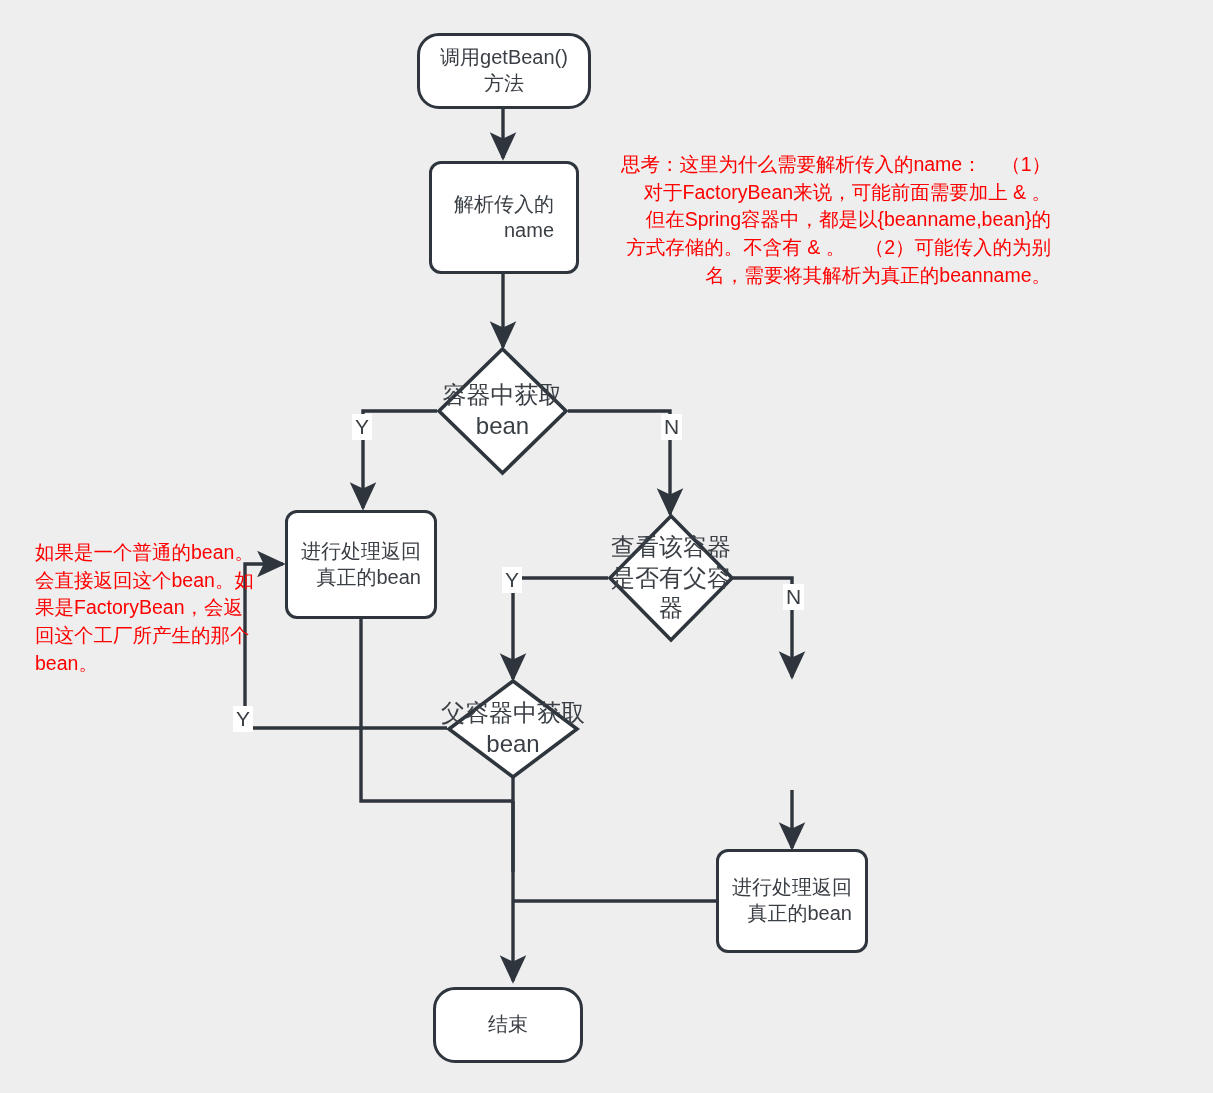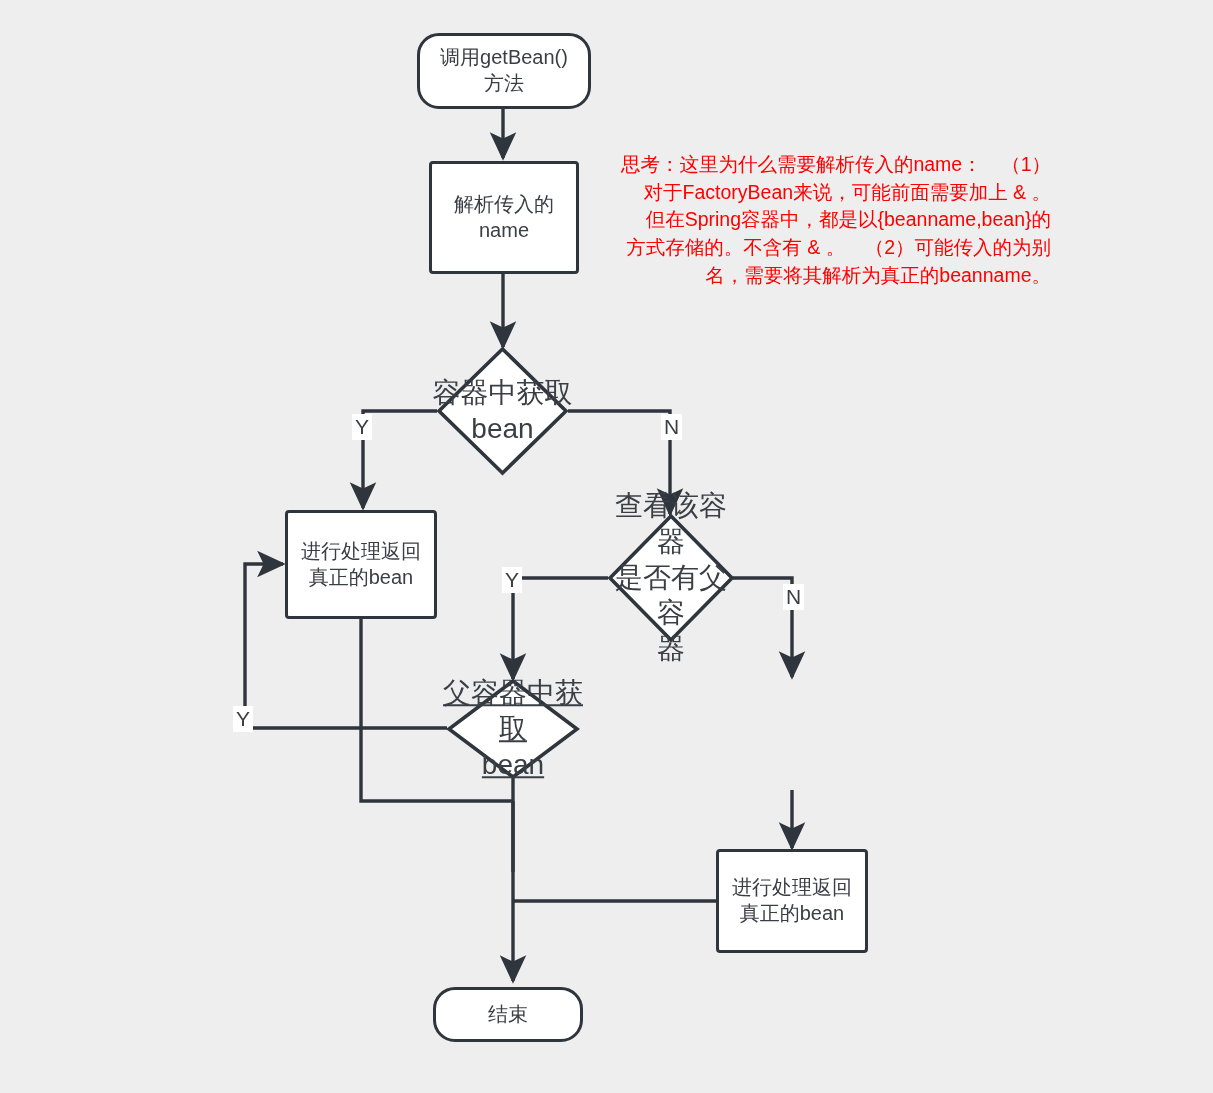--- a/index.html
+++ b/index.html
@@ -38,39 +38,40 @@
     text-align: center;
     line-height: 1.28;
     font-size: 20px;
     white-space: pre-line;
     z-index: 3;
   }
   .node.terminal {
     border-radius: 22px;
   }
   .node.process {
-    border-radius: 4px;
+    border-radius: 12px;
+    text-align: right;
   }
   .diamond-wrap {
     position: absolute;
     z-index: 3;
   }
   .diamond-wrap svg {
     position: absolute;
     left: 0;
     top: 0;
     overflow: visible;
   }
   .diamond-label {
     position: absolute;
     left: 50%;
     top: 50%;
     transform: translate(-50%, -50%);
     text-align: center;
-    font-size: 28px;
+    font-size: 24px;
     color: #3a3f45;
     line-height: 1.28;
     white-space: pre-line;
     width: 150px;
   }
   .edge-label {
     position: absolute;
     background: #ffffff;
     color: #3a3f45;
     font-size: 21px;
@@ -156,45 +157,50 @@
     </svg>
     <div class="diamond-label" style="width:120px;">查看该容器
 是否有父容
 器</div>
   </div>
 
   <div class="diamond-wrap" style="left:447px; top:673px; width:132px; height:100px;">
     <svg width="132" height="100" viewBox="0 0 132 100">
       <polygon points="66,2 130,50 66,98 2,50" fill="#ffffff" stroke="#2f353d" stroke-width="3.6" stroke-linejoin="miter"></polygon>
     </svg>
-    <div class="diamond-label" style="width:160px;text-decoration:underline;">父容器中获取
+    <div class="diamond-label" style="width:160px;">父容器中获取
 bean</div>
   </div>
 
 
   <div class="node process" style="left:716px; top:843px; width:152px; height:104px;">
     <span>进行处理返回
 真正的bean</span>
   </div>
 
-  <div class="node terminal" style="left:433px; top:981px; width:150px; height:55px;">
+  <div class="node terminal" style="left:433px; top:981px; width:150px; height:76px;">
     <span>结束</span>
   </div>
 
   <div class="edge-label" style="left:352px; top:408px;">Y</div>
 
   <div class="edge-label" style="left:661px; top:408px;">N</div>
 
   <div class="edge-label" style="left:502px; top:561px;">Y</div>
 
   <div class="edge-label" style="left:783px; top:578px;">N</div>
 
   <div class="edge-label" style="left:233px; top:700px;">Y</div>
 
   <div class="note" style="left:611px; top:145px; width:440px;text-align:right;">思考：这里为什么需要解析传入的name：　（1）
 对于FactoryBean来说，可能前面需要加上 &amp; 。
 但在Spring容器中，都是以{beanname,bean}的
 方式存储的。不含有 &amp; 。　（2）可能传入的为别
 名，需要将其解析为真正的beanname。</div>
 
+  <div class="note" style="left:35px; top:533px; width:230px;">如果是一个普通的bean。
+会直接返回这个bean。如
+果是FactoryBean，会返
+回这个工厂所产生的那个
+bean。</div>
 
 
 </div>
 
 </body></html>

